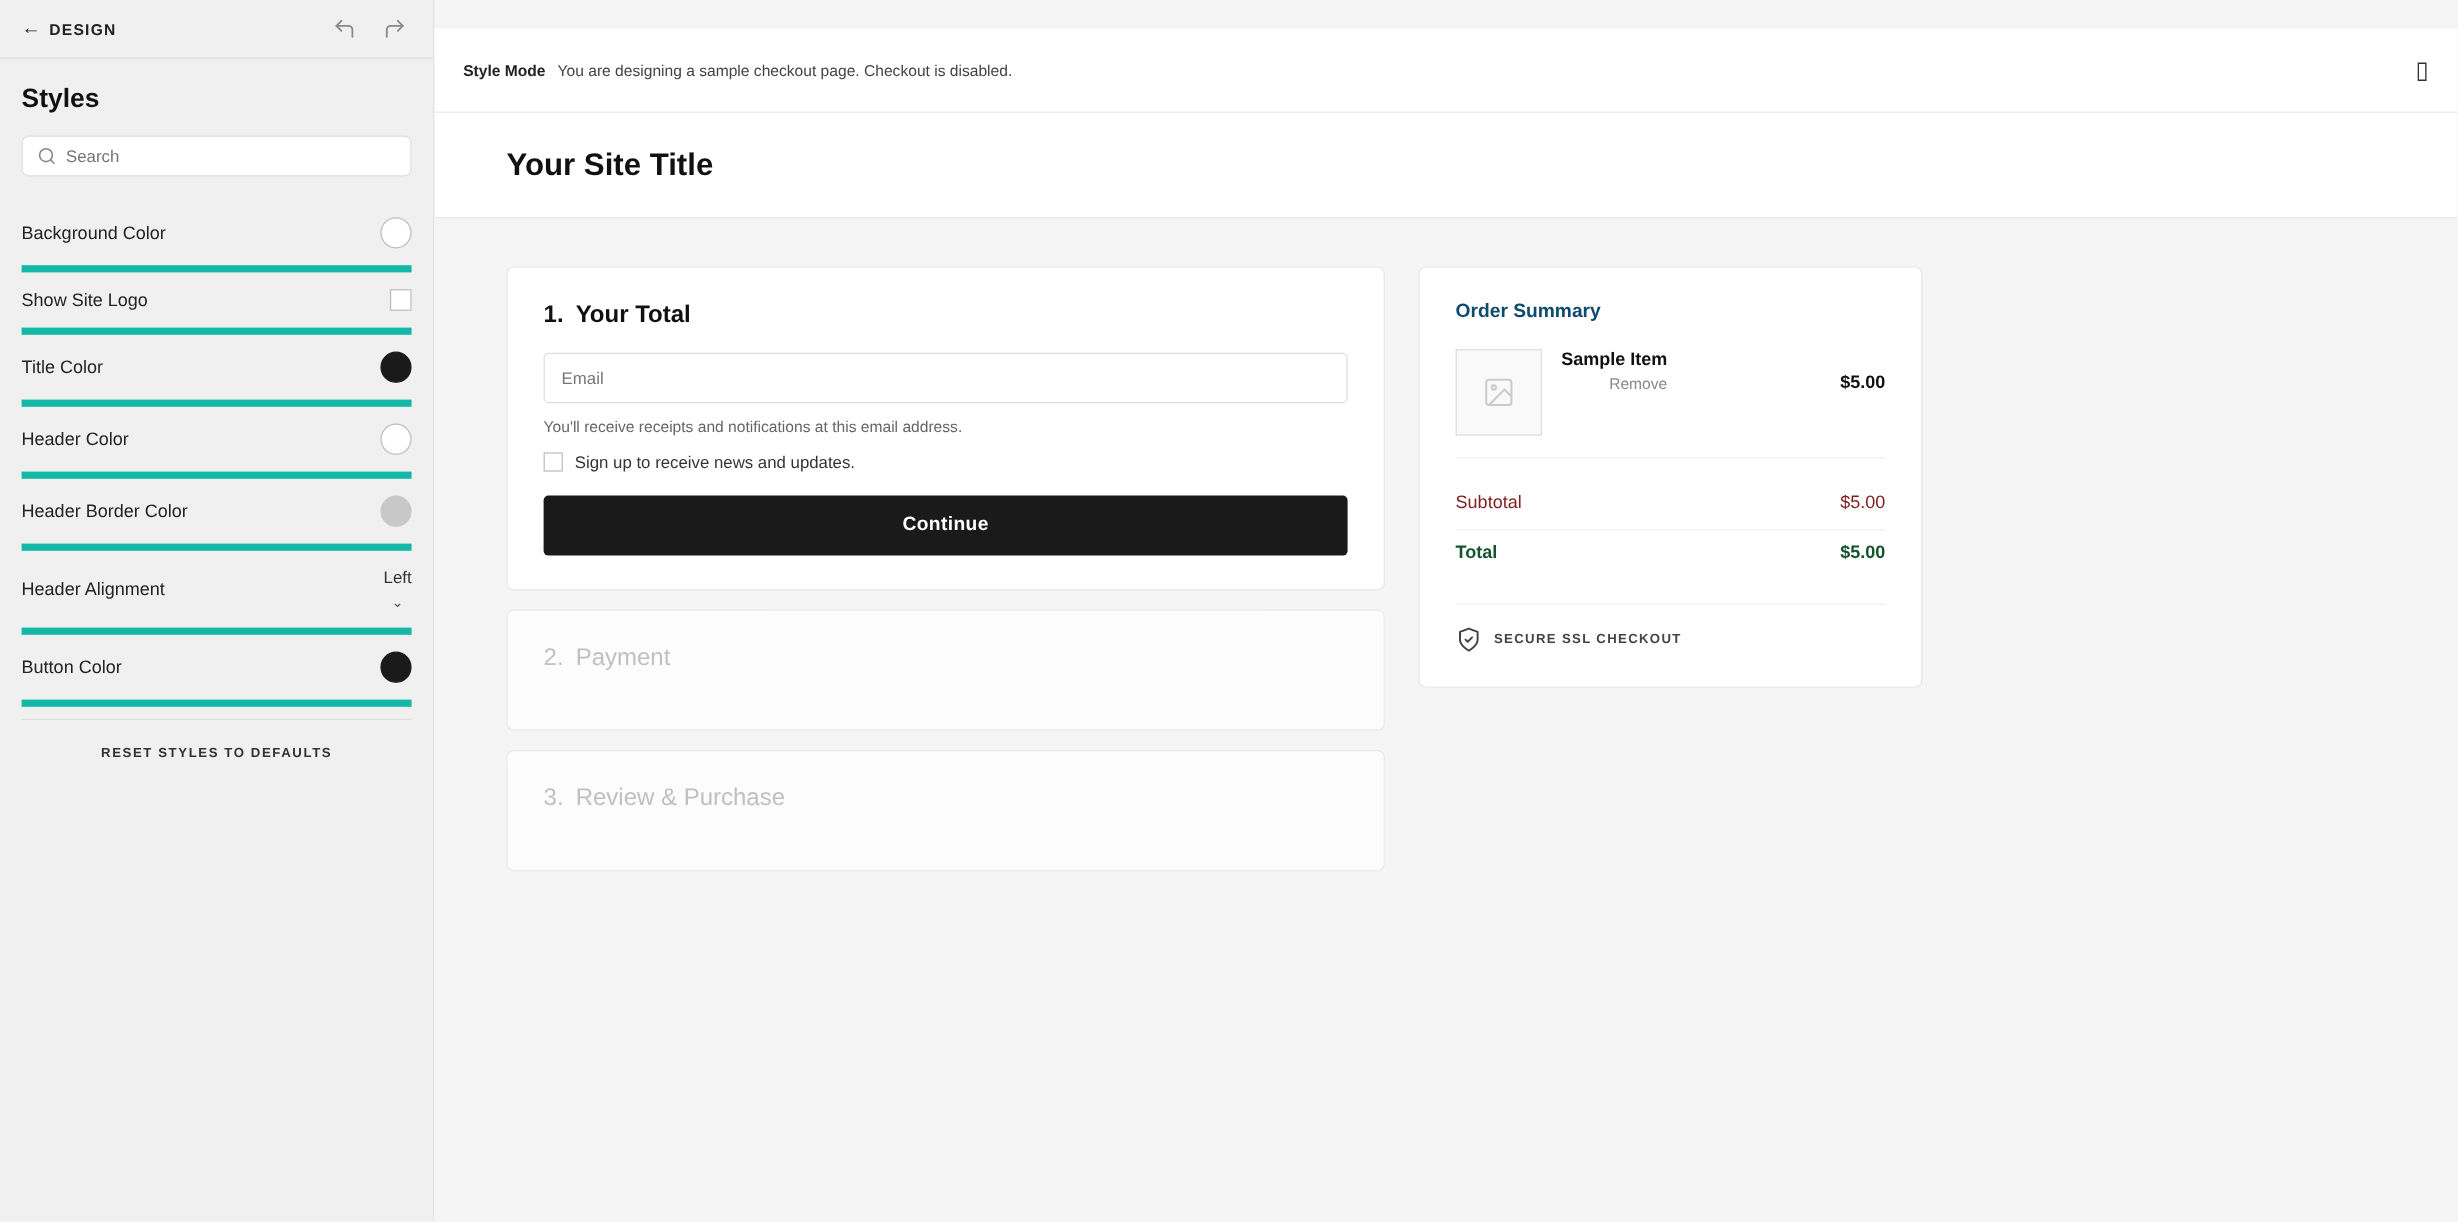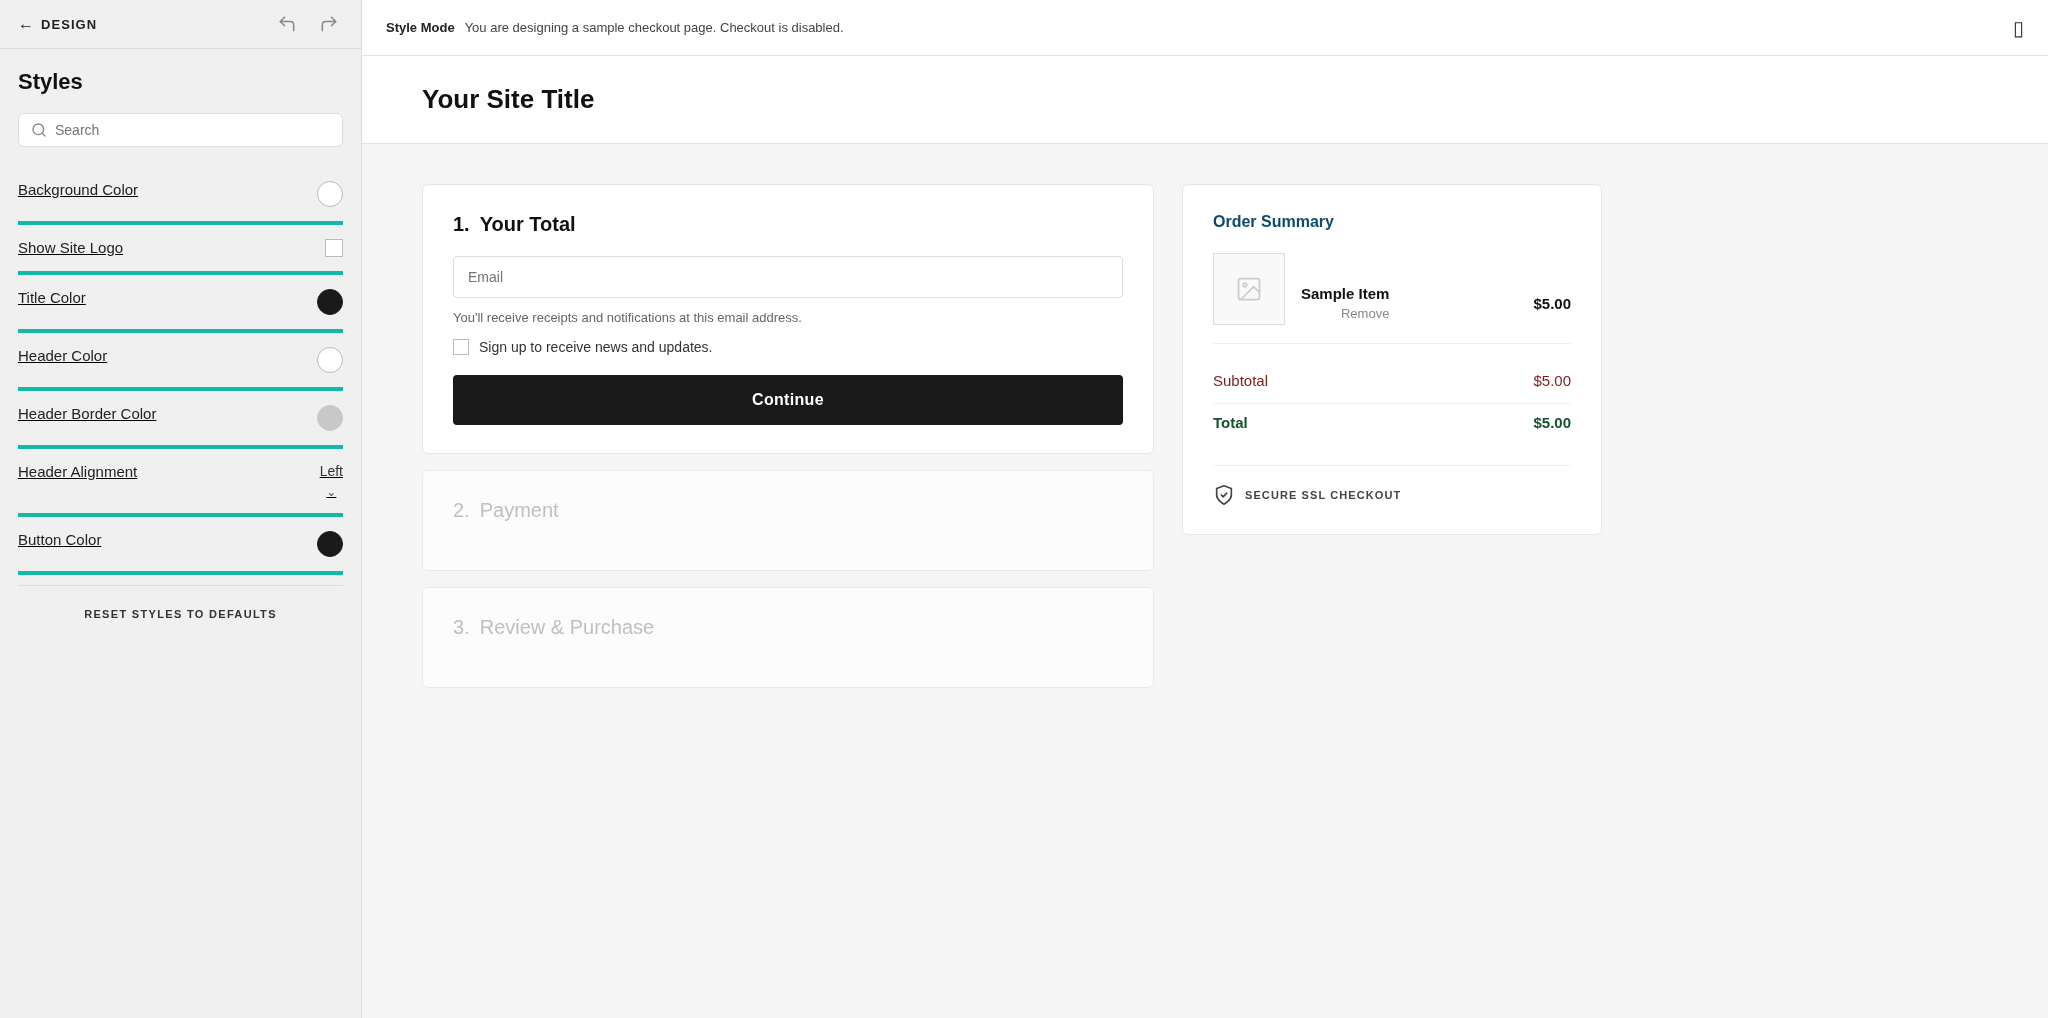--- a/index.html
+++ b/index.html
@@ -79,25 +79,24 @@
       outline: none;
       font-size: 14px;
       color: #555;
       background: transparent;
       width: 100%;
     }
     .search-icon-svg { color: #888; flex-shrink: 0; }
 
     .style-item {
       display: flex;
-      align-items: flex-start;
+      align-items: center;
       justify-content: space-between;
       padding: 14px 0;
-      border-bottom: 4px solid #14b8a6;
-      text-decoration: underline;
+      border-bottom: 6px solid #14b8a6;
     }
     .style-item:last-child { border-bottom: none; }
     .style-label {
       font-size: 15px;
       color: #222;
     }
     .toggle-circle {
       width: 26px;
       height: 26px;
       border-radius: 50%;
@@ -153,22 +152,23 @@
       overflow: hidden;
       background: #f5f5f5;
     }
     .main-top-bar {
       background: #fff;
       border-bottom: 1px solid #e5e5e5;
       display: flex;
       align-items: center;
       justify-content: space-between;
       padding: 0 24px;
-      height: 56px;
+      height: 70px;
       flex-shrink: 0;
+      margin-top: 24px;
     }
     .style-mode-notice {
       display: flex;
       align-items: center;
       gap: 10px;
       font-size: 13px;
       color: #444;
     }
     .style-mode-label {
       font-weight: 700;
@@ -304,22 +304,21 @@
       flex-shrink: 0;
       display: flex;
       align-items: center;
       justify-content: center;
     }
     .item-thumb svg { color: #ccc; }
     .item-details {
       flex: 1;
       display: flex;
       justify-content: space-between;
-      align-items: center;
-      margin-top: 32px;
+      align-items: flex-end;
     }
     .item-name {
       font-size: 15px;
       font-weight: 600;
       color: #111;
     }
     .item-price {
       font-size: 15px;
       font-weight: 600;
       color: #111;

